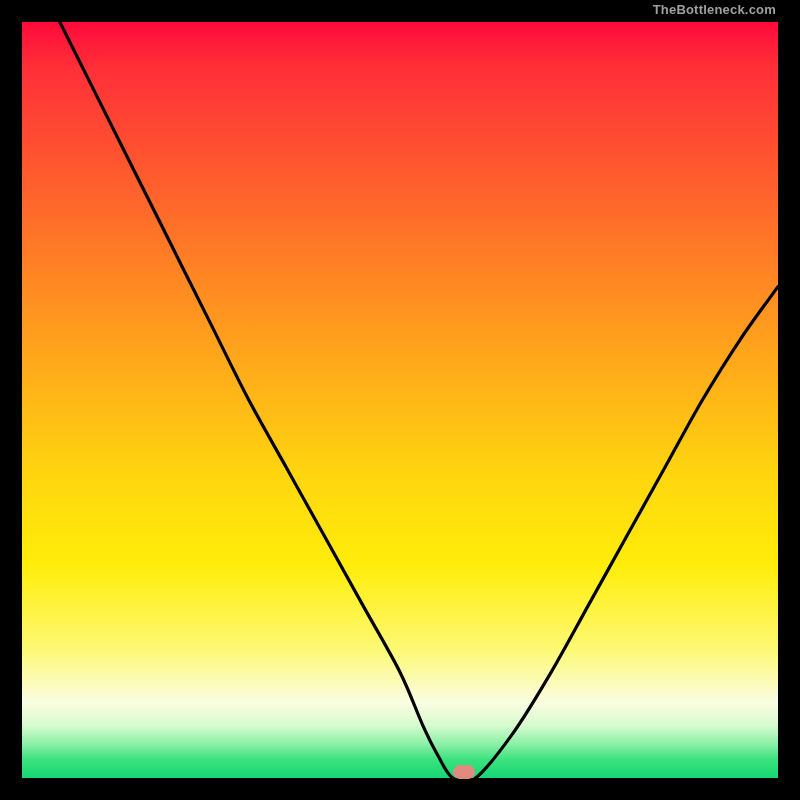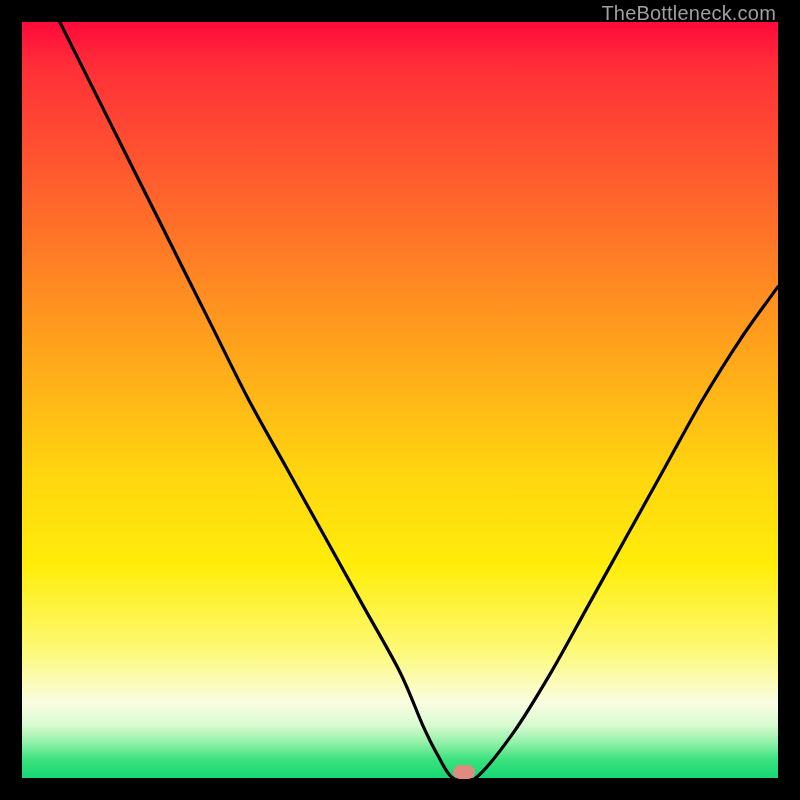--- a/index.html
+++ b/index.html
@@ -39,22 +39,22 @@
       #8cf0a6 95.5%,
       #3de27f 97.5%,
       #14d873 100%
     );
   }
   .watermark {
     position: absolute;
     top: 2px;
     right: 24px;
     color: #9f9f9f;
-    font-size: 20px;
-    font-weight: 400;
+    font-size: 13px;
+    font-weight: 700;
     letter-spacing: 0.2px;
     user-select: none;
     margin-left: 47px;
   }
   svg.curve {
     position: absolute;
     left: 0;
     top: 0;
     width: 756px;
     height: 756px;

